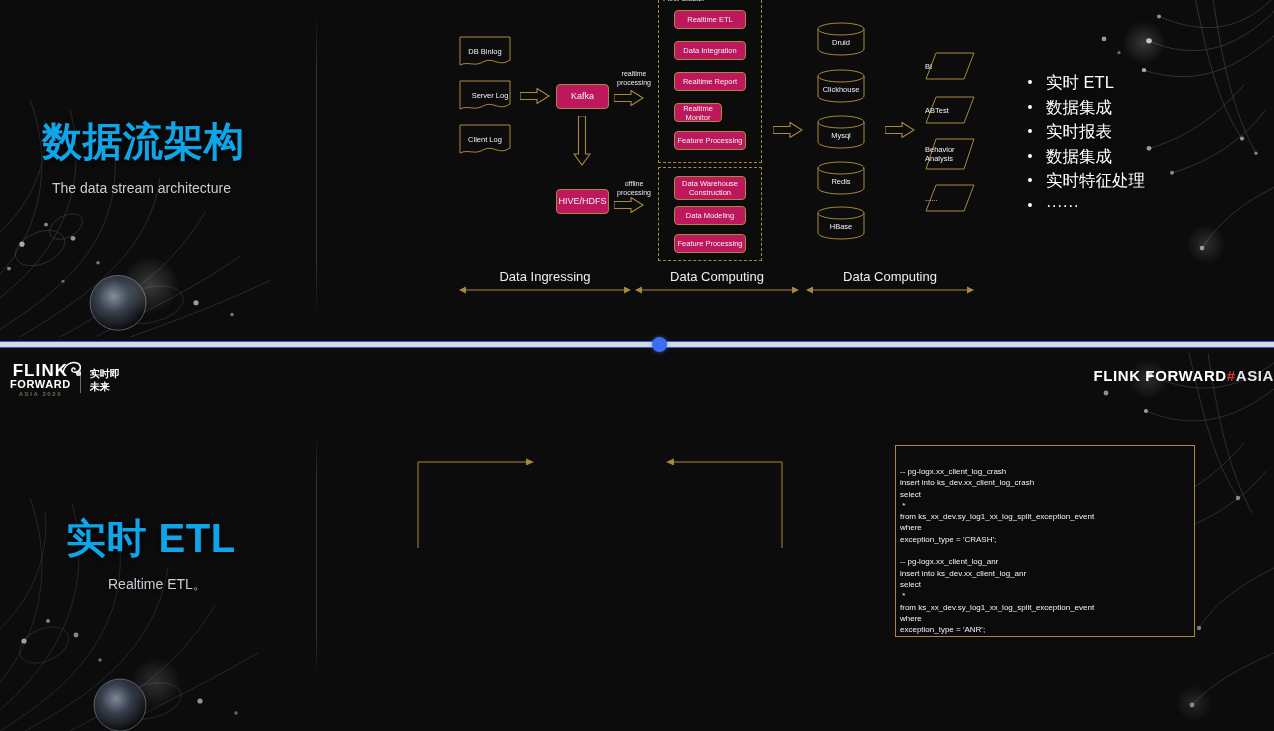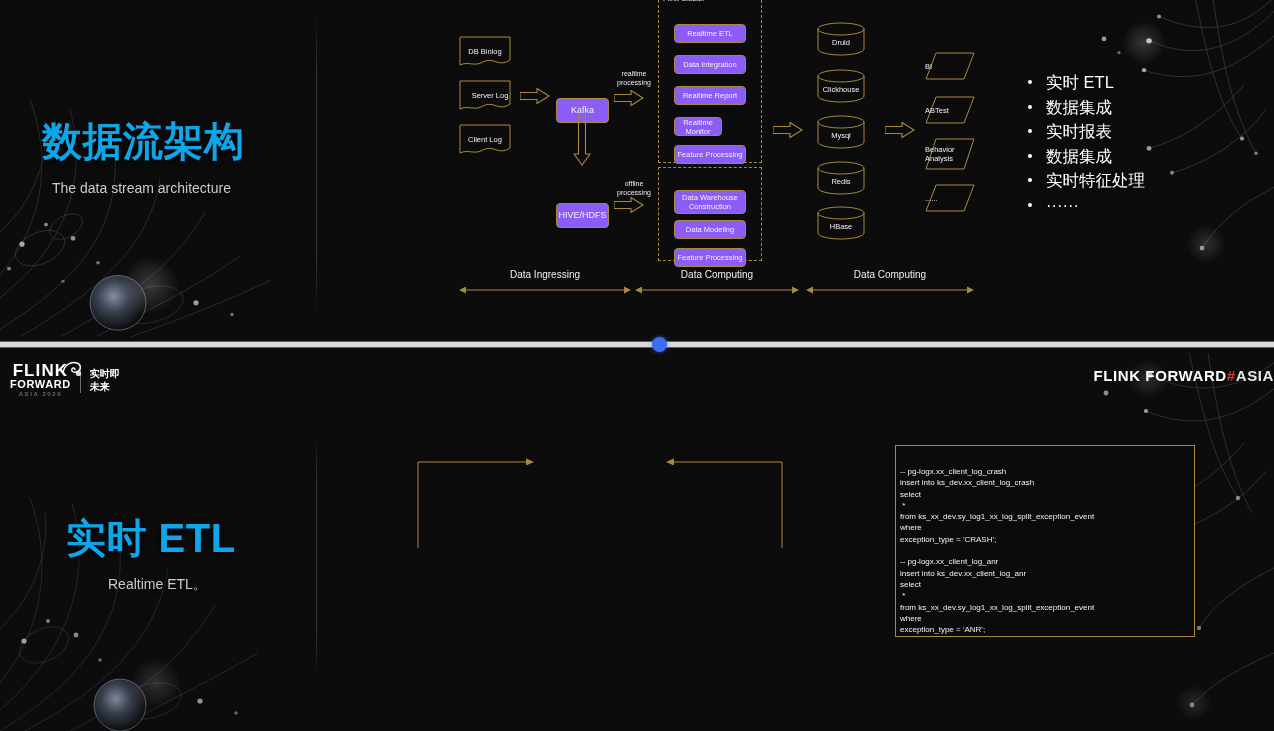--- a/index.html
+++ b/index.html
@@ -96,21 +96,21 @@
     position: absolute; left: 652px; top: -1px;
     width: 15px; height: 15px; border-radius: 50%;
     background: #3b6ef0; box-shadow: 0 0 4px rgba(59,110,240,.7);
   }
 
   
   .diagram { position: absolute; z-index: 3; }
   .node {
     position: absolute; display: flex; align-items: center; justify-content: center;
     text-align: center; color: #f0f1f3; font-size: 7.5px; line-height: 9px;
-    border: 1px solid #a8893f; background: #8b5cf6; margin-top: 14px;
+    border: 1px solid #a8893f; background: #be185d;
   }
   .node.rounded { border-radius: 4px; }
   .node.big { font-size: 9px; }
   .dashbox {
     position: absolute; border: 1px dashed #a8893f; background: transparent;
   }
   .dashlabel {
     position: absolute; color: #e9eaec; font-size: 7.5px;
   }
   .cyl { position: absolute; }
@@ -125,21 +125,21 @@
   .flag { position: absolute; }
   .flag .cap { position: absolute; width: 100%; text-align: center; top: 11px; color: #f0f1f3; font-size: 7.5px; }
   .arrow-h { position: absolute; }
   .arrow-v { position: absolute; }
   .edgelabel {
     position: absolute; color: #e9eaec; font-size: 7px; line-height: 8.5px; text-align: center;
   }
   .axis { position: absolute; }
   .axis .cap {
     position: absolute; width: 100%; text-align: center; top: -13px;
-    color: #eceef0; font-size: 10px;
+    color: #eceef0; font-size: 13px;
   }
 
   
   .bullets { position: absolute; z-index: 4; left: 1028px; top: 78px; }
   .bullets li {
     list-style: none; display: flex; align-items: baseline; gap: 14px;
     color: #ffffff; font-size: 16.5px; line-height: 24.5px; font-weight: normal;
     text-shadow: 0 1px 6px rgba(0,0,0,.9);
   }
   .bullets li .dot {

